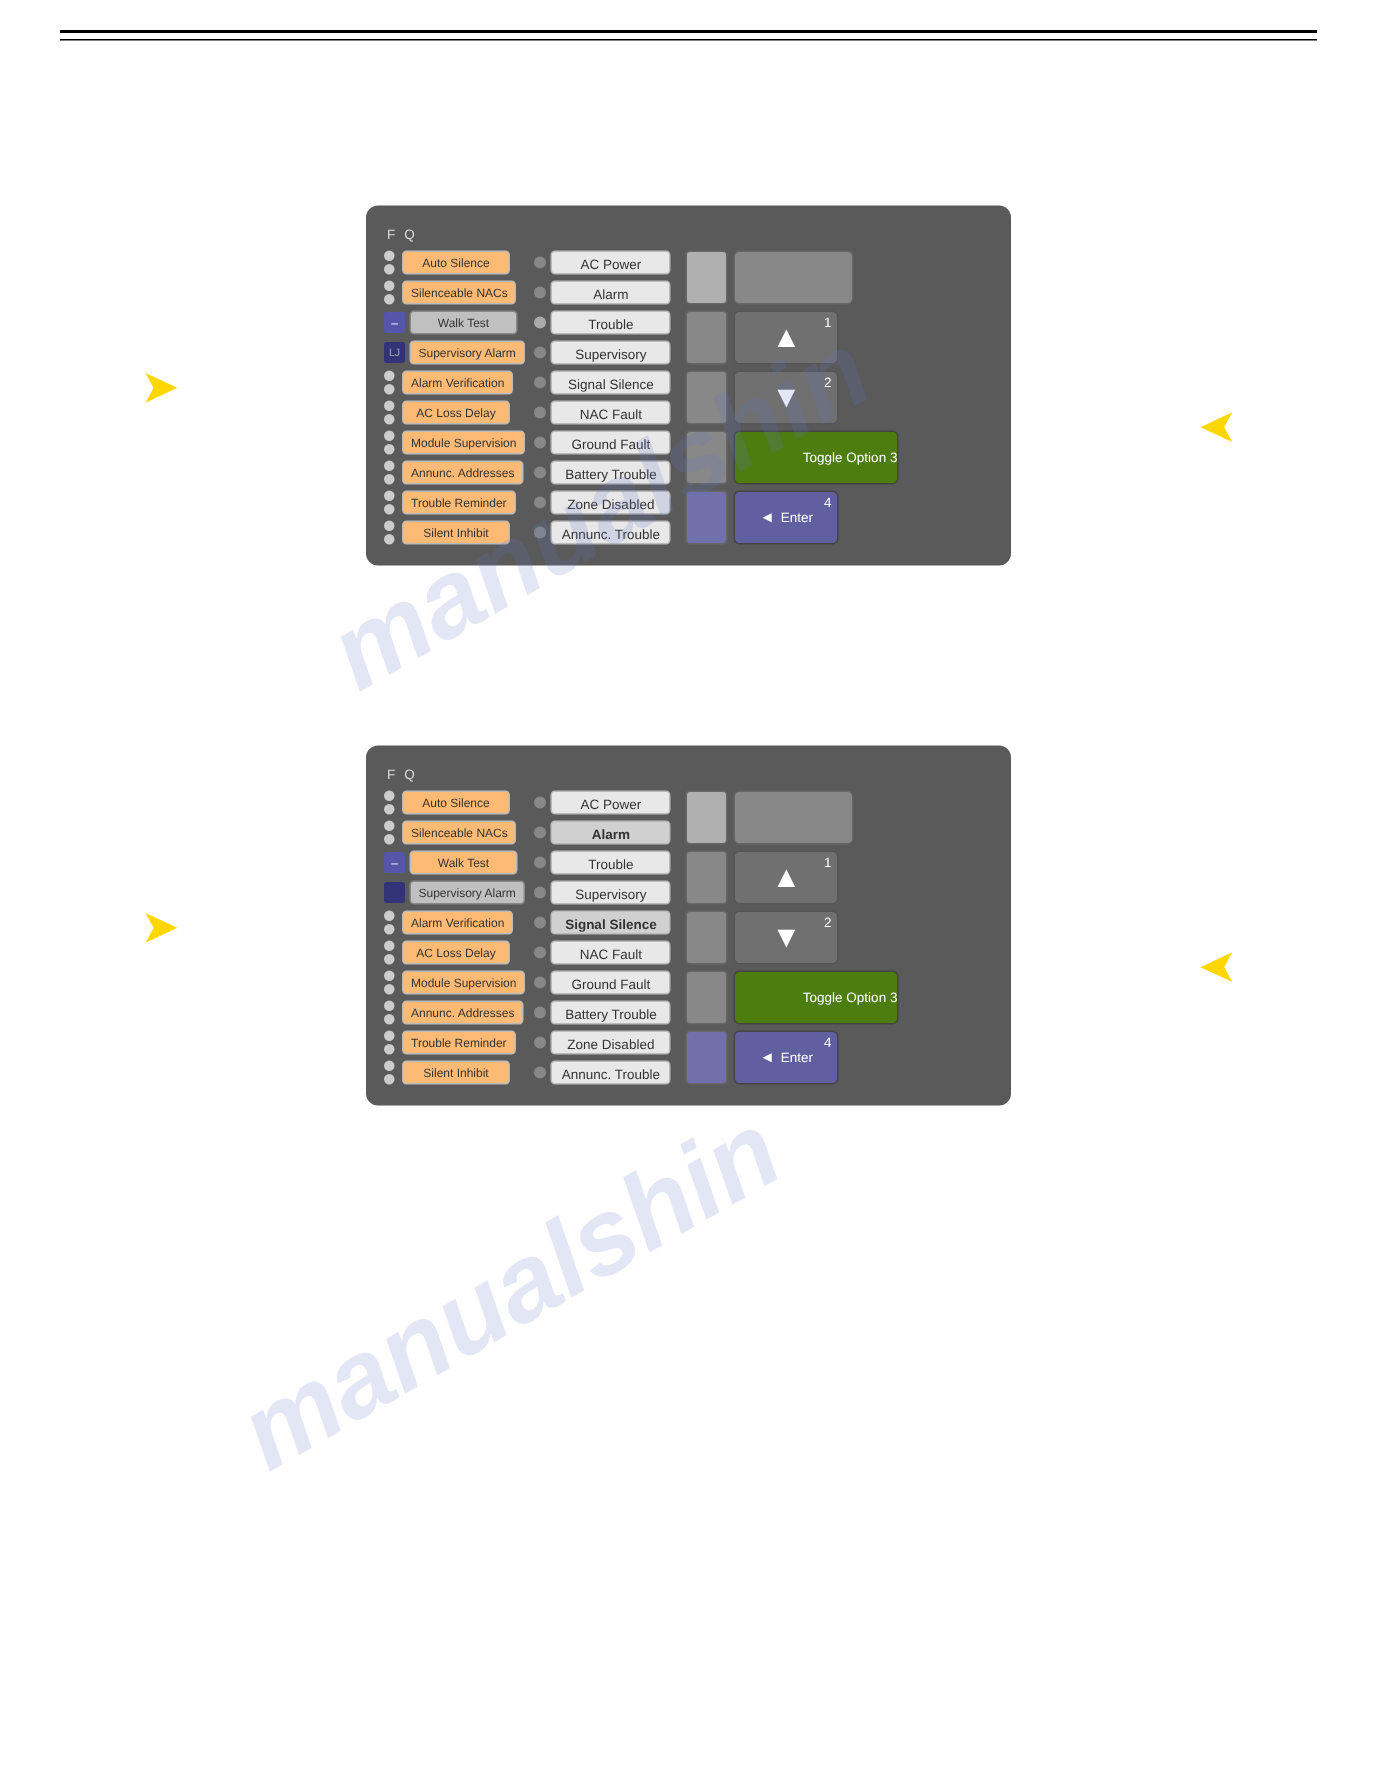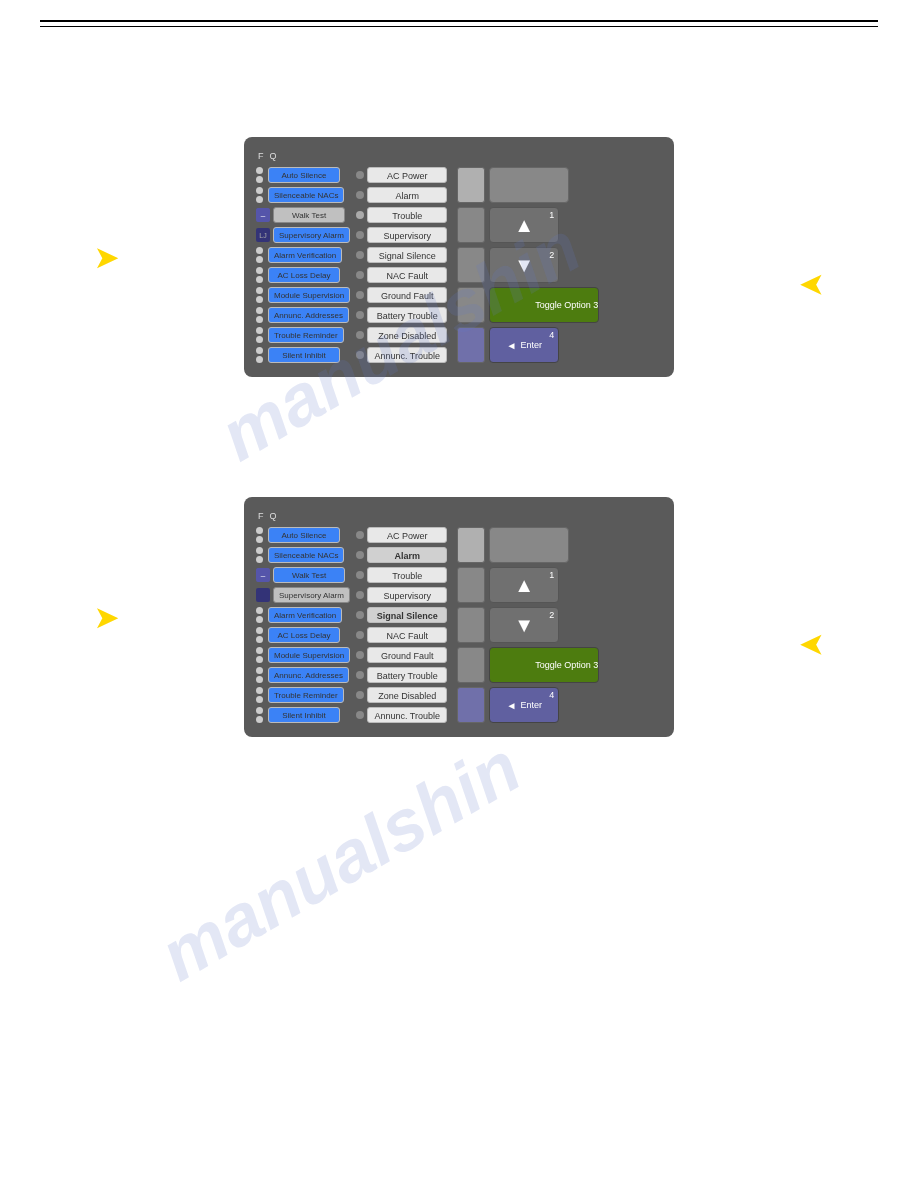--- a/index.html
+++ b/index.html
@@ -83,21 +83,21 @@
     .dot {
       width: 7px; height: 7px;
       border-radius: 50%;
       background: #888;
     }
 
     .dot.active { background: #ccc; }
 
     
     .btn-left {
-      background: #3b82f6;
+      background: #fdba74;
       border: 1px solid #bbb;
       border-radius: 3px;
       font-size: 8px;
       color: #333;
       padding: 2px 5px;
       text-align: center;
       white-space: nowrap;
       min-width: 72px;
       height: 16px;
       line-height: 12px;

